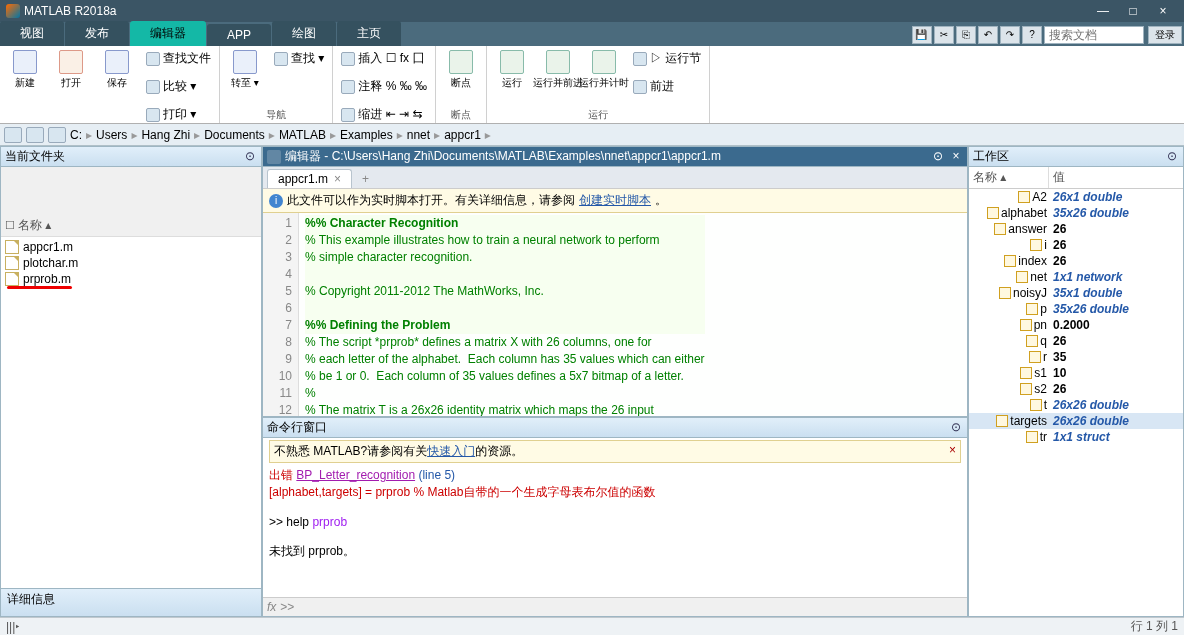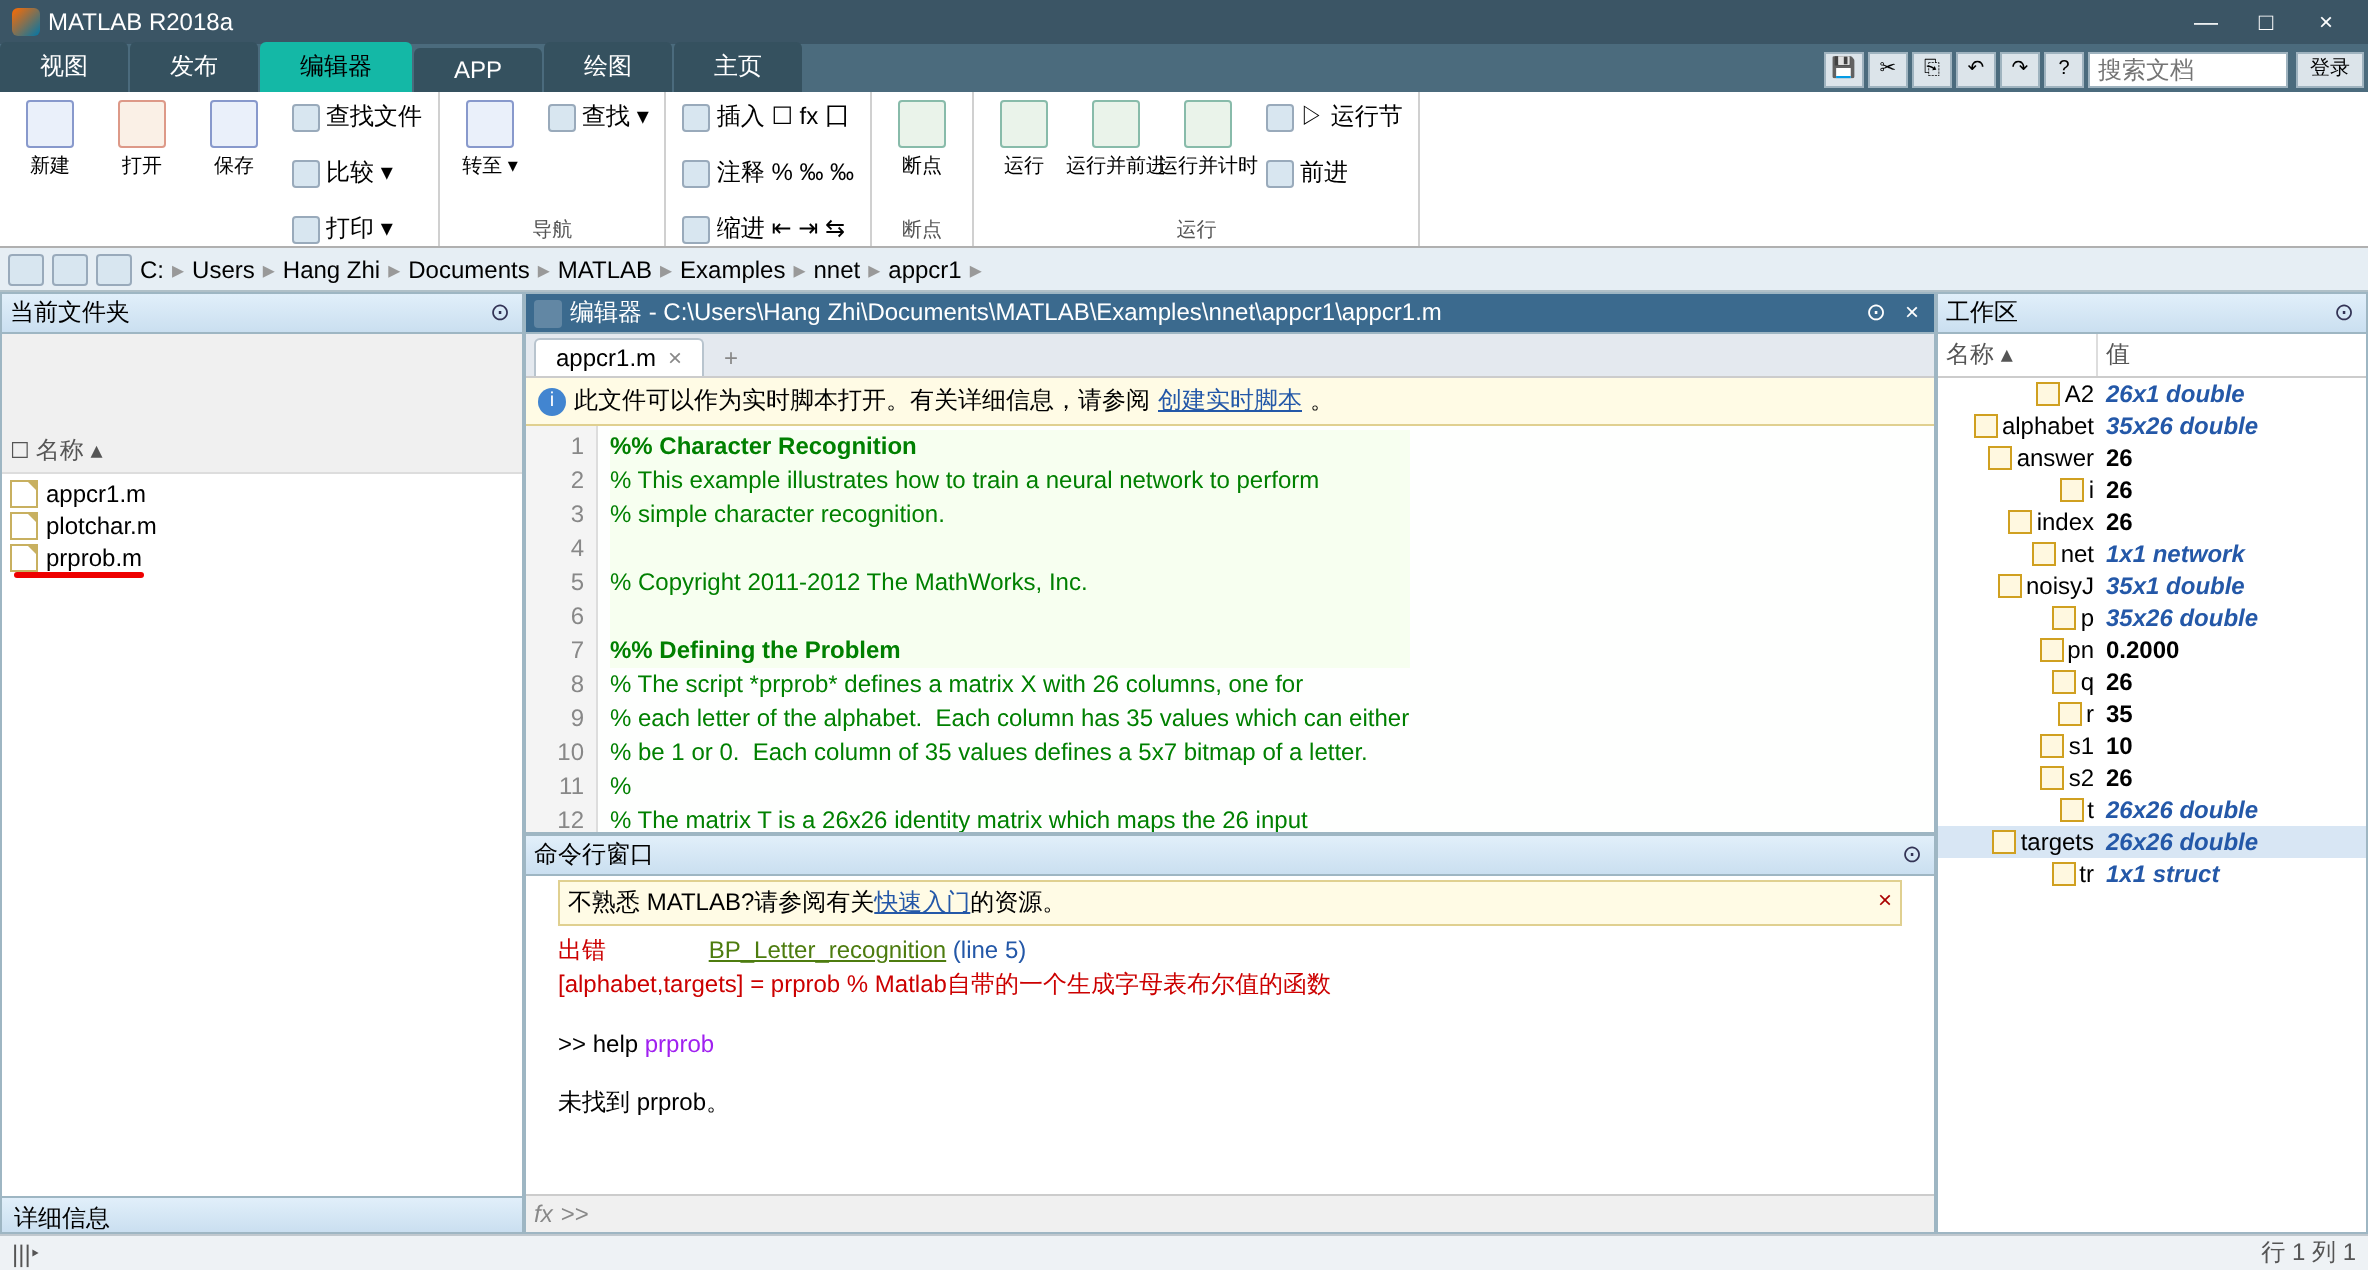--- a/index.html
+++ b/index.html
@@ -35,21 +35,21 @@
 .panel-header { height: 20px; background: linear-gradient(#e1effa,#cadff0); border-bottom: 1px solid #9eb6c3; display:flex; align-items:center; padding:0 4px; gap:4px;}
 .panel-header .ph-title{ flex:1; white-space:nowrap; overflow:hidden; text-overflow:ellipsis;}
 .hdr-btn{ width:14px; height:14px; text-align:center; line-height:12px; cursor:pointer; color:#335;}
 .left-panel { width: 262px; }
 .file-list { flex:1; overflow:auto; background:#fff; padding:2px 4px;}
 .cols-hdr{ font-size:11px; color:#555; padding:2px 4px; border-bottom:1px solid #ddd;margin-top:48px;}
 .file-row{ display:flex; align-items:center; gap:4px; padding:1px 0;}
 .file-ico{ width:14px; height:14px; background:#fff; border:1px solid #c8b060; position:relative;}
 .file-ico::after{content:"";position:absolute;right:0;top:0;border-left:4px solid transparent;border-top:4px solid #c8b060;}
 .underline-red{ width:65px; height:3px; background:#e00; margin-top:-1px; border-radius:2px; margin-left:2px;}
-.details-header{height:18px; background:linear-gradient(#e1effa,#cadff0); border-top:1px solid #9eb6c3; padding:2px 6px;}
+.details-header{height:28px; background:linear-gradient(#e1effa,#cadff0); border-top:1px solid #9eb6c3; padding:2px 6px;}
 .center-col { flex:1; display:flex; flex-direction:column; min-width:0;}
 .editor-panel { flex:1; min-height:0;}
 .panel-header.dark{ background:#3b6a8e; color:#fff;}
 .file-tabs{ height:22px; background:#e4e9ef; border-bottom:1px solid #ccc; display:flex; align-items:flex-end; padding-left:4px;}
 .file-tab{ padding:2px 10px; background:#fff; border:1px solid #b8c4ce; border-bottom:none; margin-right:2px; cursor:pointer; border-top-left-radius:3px; border-top-right-radius:3px;}
 .file-tab .close{margin-left:6px; color:#888;}
 .file-tab-add{ padding:2px 8px; cursor:pointer; color:#888;}
 .hint-bar{ background:#fffbe5; border-bottom:1px solid #e0d090; padding:3px 6px; display:flex; align-items:center; gap:4px;}
 .hint-bar .info{width:14px;height:14px;border-radius:7px;background:#4285d0;color:#fff;text-align:center;line-height:14px;font-size:10px;}
 .hint-bar a{color:#2458a8;text-decoration:underline;}
@@ -57,26 +57,26 @@
 .gutter{ width:36px; text-align:right; padding:2px 6px 2px 2px; color:#888; background:#f4f4f4; border-right:1px solid #ddd;}
 .gutter div, .code-lines div{ height:17px; line-height:17px; font-size:12px;}
 .code-lines{ padding:2px 6px; white-space:pre; }
 .c-sect{ color:#008000; font-weight:bold; background:#f7fff0;}
 .c-com{ color:#008000; }
 .c-code{ color:#000; }
 .c-under{ position:relative; }
 .c-under::after{content:"";position:absolute;left:0;right:0;bottom:-1px;height:3px;background:#e00;border-radius:2px;}
 .sect-bg{ background:#f7fff0;}
 .cmd-panel{ height:200px; }
-.cmd-body{ flex:1; overflow:auto; background:#fff; padding:2px 16px; font-family:Consolas, monospace; font-size:12px;}
+.cmd-body{ flex:1; overflow:auto; background:#fff; padding:2px 6px; font-family:Consolas, monospace; font-size:12px;}
 .cmd-info{ background:#fffbe5; border:1px solid #e0d090; padding:2px 4px; margin-bottom:4px; position:relative;}
 .cmd-info .close-x{position:absolute;right:4px;top:2px;cursor:pointer;color:#a00;}
 .cmd-info a{color:#2458a8;text-decoration:underline;}
 .err{ color:#c00; }
-.err a{ color:#4d7c0f; text-decoration:underline;margin-left:48px;}
+.err a{ color:#a21caf; text-decoration:underline;}
 .purple{ color:#a020f0; }
 .fx-row{ display:flex; align-items:center; border-top:1px solid #ccc; padding:2px 4px; color:#888;}
 .right-panel { width: 216px; }
 .ws-grid{ flex:1; overflow:auto; background:#fff;}
 .ws-head{ display:flex; border-bottom:1px solid #ccc; font-size:11px; color:#555;}
 .ws-head div:first-child{ width:80px; padding:2px 4px; border-right:1px solid #ddd;}
 .ws-head div:last-child{ flex:1; padding:2px 4px;}
 .ws-row{ display:flex; align-items:center; height:16px;}
 .ws-row.sel{ background:#d8e6f4;}
 .ws-row .c1{ width:80px; padding:0 2px; display:flex; align-items:center; gap:2px; overflow:hidden;justify-content:flex-end;}

